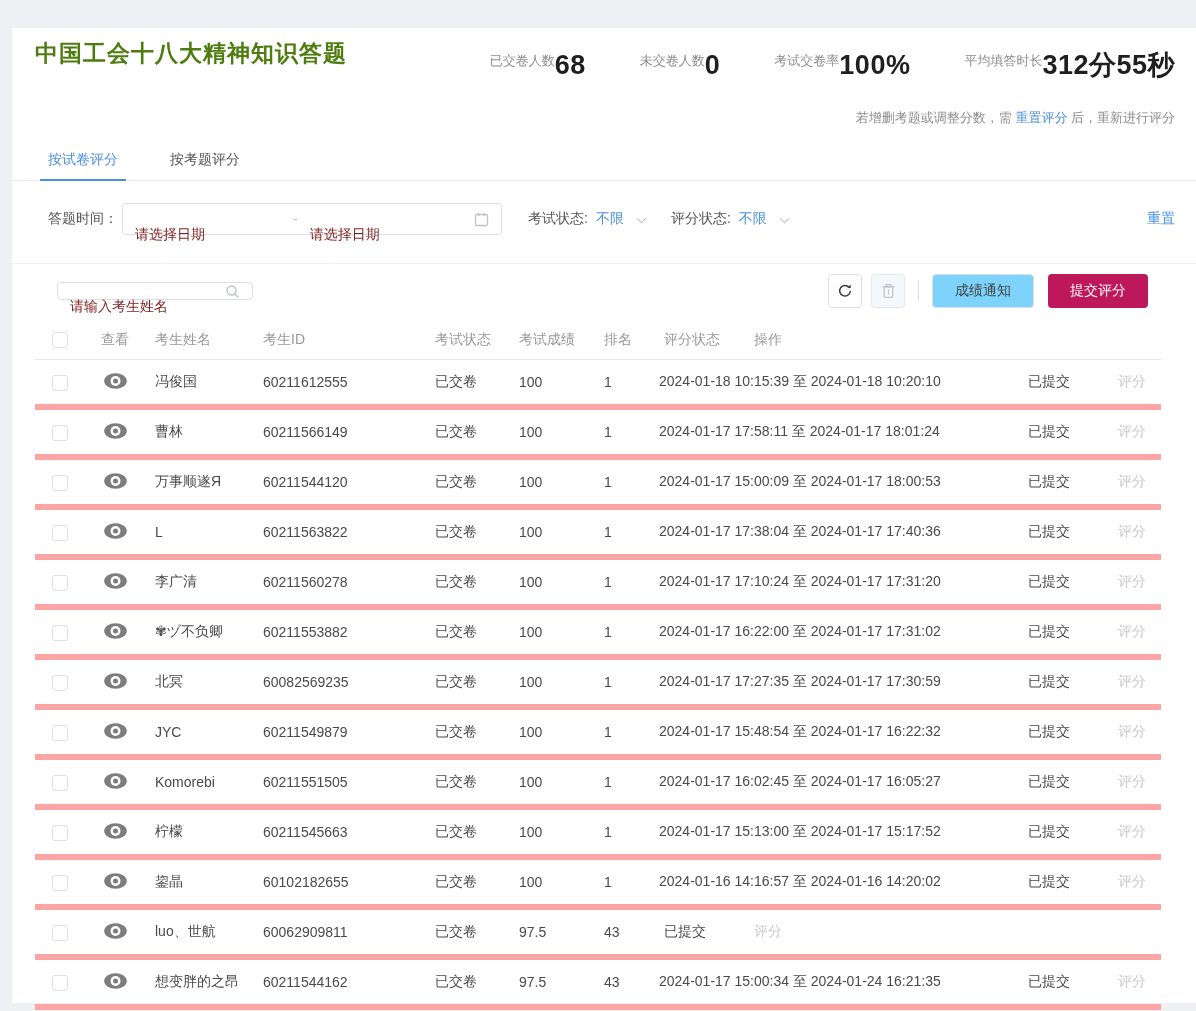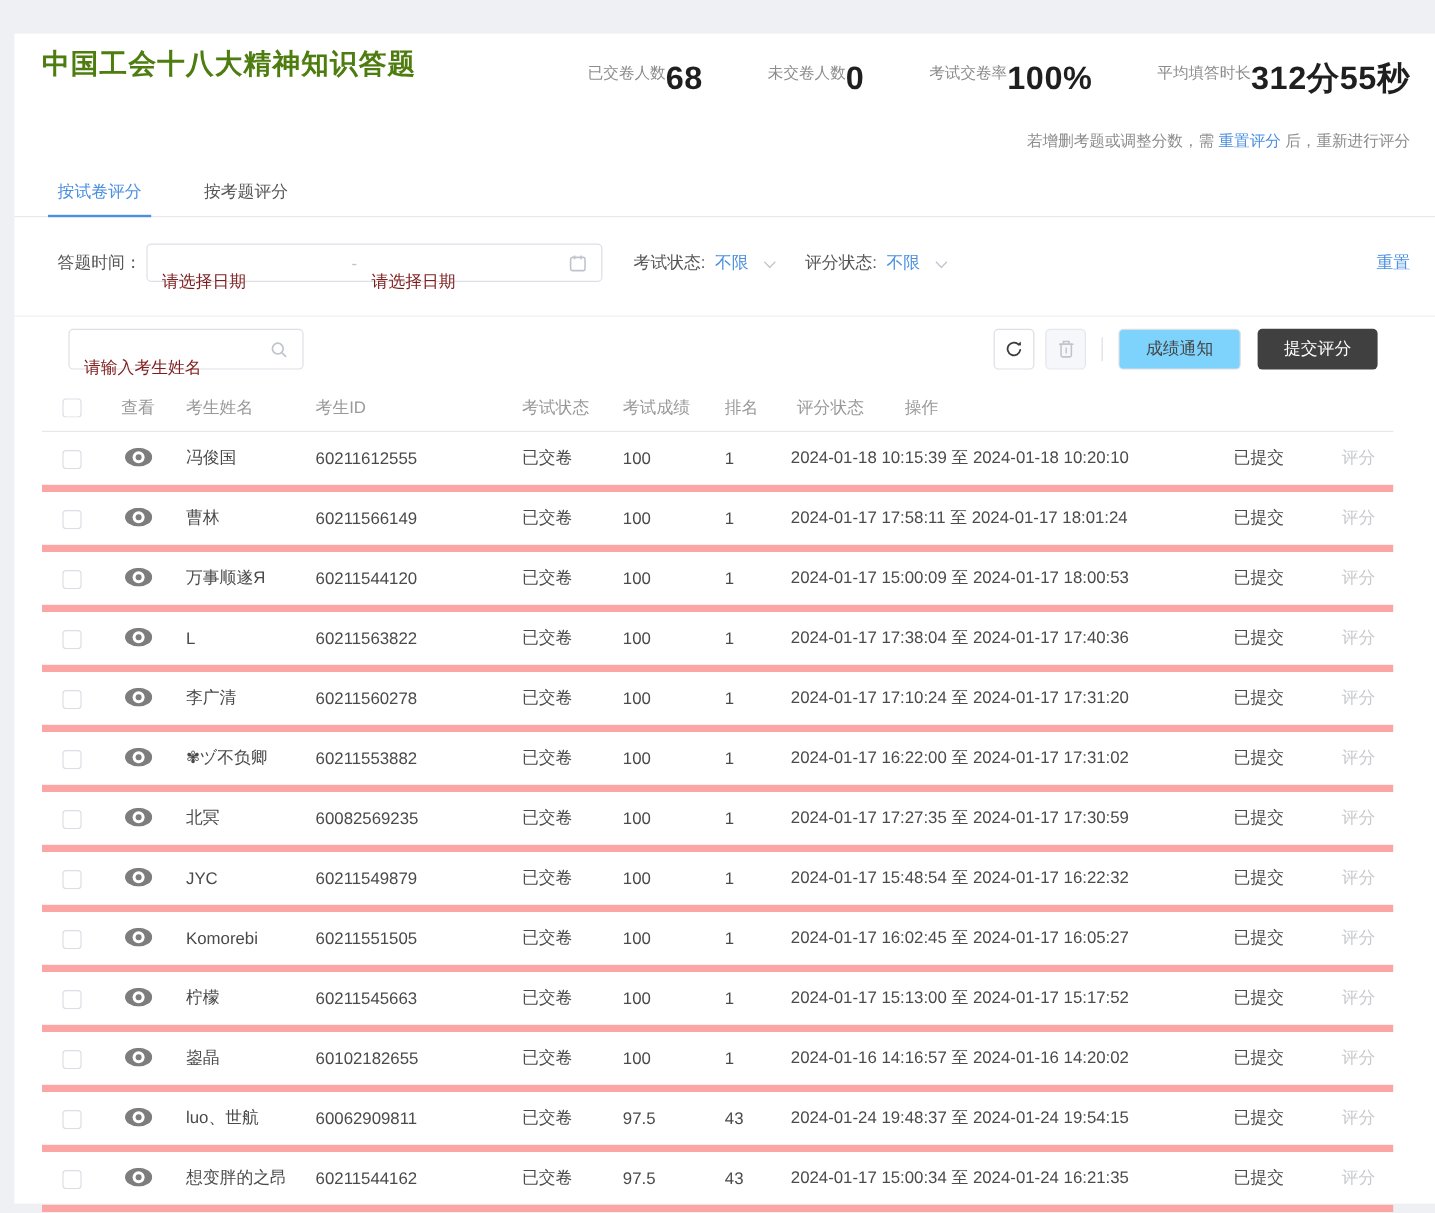--- a/index.html
+++ b/index.html
@@ -39,33 +39,33 @@
   .chev { width:7px; height:7px; border-right:1.4px solid #bfc3cc; border-bottom:1.4px solid #bfc3cc;
     transform:rotate(45deg); display:inline-block; margin-left:14px; margin-bottom:2px; }
   .sel-group { display:flex; align-items:center; margin-left:26px; }
   .sel-value { color:#4a8fe0; font-size:14px; margin-left:8px; cursor:pointer; }
   .reset-link { margin-left:auto; color:#4a8fe0; font-size:14px; cursor:pointer; }
 
   .filter-divider { border-bottom:1px solid #f0f0f0; margin-top:28px; }
 
   
   .tool-row { display:flex; align-items:center; padding:10px 48px 0 45px; }
-  .search-box { display:flex; align-items:center; width:196px; height:34px;
+  .search-box { display:flex; align-items:center; width:196px; height:18px;
     border:1px solid #dcdfe6; border-radius:4px; padding:0 12px; }
   .search-box .placeholder { flex:1; }
   .btns { margin-left:auto; display:flex; align-items:center; }
   .icon-btn { width:34px; height:34px; border:1px solid #dcdfe6; border-radius:4px; background:#fff;
     display:flex; align-items:center; justify-content:center; cursor:pointer; }
   .icon-btn.disabled { background:#f5f7fa; border-color:#e4e7ed; cursor:default; }
   .icon-btn + .icon-btn { margin-left:9px; }
   .v-div { width:1px; height:20px; background:#dcdfe6; margin:0 13px; }
   .btn { height:34px; border-radius:4px; font-size:14px; padding:0 22px; cursor:pointer;
     display:flex; align-items:center; }
   .btn.ghost { border:1px solid #dcdfe6; background:#7dd3fc; color:#444; }
-  .btn.primary-disabled { background:#404040; color:#fff; border:none; margin-left:14px; cursor:default; }
+  .btn.primary-disabled { background:#be185d; color:#fff; border:none; margin-left:14px; cursor:default; }
 
   
   .table { margin:12px 35px 0 23px; }
   .tr { display:flex; align-items:center; height:50px; border-bottom:6px solid #fca5a5; }
   .tr.thead { height:40px; color:#999; border-bottom:1px solid #e8e8e8; }
   .td { font-size:14px; color:#4a4a4a; padding-left:5px; overflow:hidden; white-space:nowrap; }
   .thead .td { color:#999; }
   .col-check { width:45px; padding-left:17px; }
   .col-view  { width:70px; text-align:center; padding-left:0; }
   .col-name  { width:108px; }
@@ -371,21 +371,20 @@
           <div class="td col-view"><span class="eye"><svg width="23" height="16" viewBox="0 0 23 16">
                 <ellipse cx="11.5" cy="8" rx="11.3" ry="7.8" fill="#7d7d7d"></ellipse>
                 <circle cx="11.5" cy="8" r="5" fill="#fff"></circle>
                 <circle cx="11.5" cy="8" r="2.5" fill="#7d7d7d"></circle>
               </svg></span></div>
           <div class="td col-name">luo、世航</div>
           <div class="td col-id">60062909811</div>
           <div class="td col-status">已交卷</div>
           <div class="td col-score">97.5</div>
           <div class="td col-rank">43</div>
-          <div class="td col-time">2024-01-24 19:48:37 至 2024-01-24 19:54:15</div>
           <div class="td col-gstat">已提交</div>
           <div class="td col-act"><span class="action-link">评分</span></div>
         </div>
         <div class="tr">
           <div class="td col-check"><span class="checkbox"></span></div>
           <div class="td col-view"><span class="eye"><svg width="23" height="16" viewBox="0 0 23 16">
                 <ellipse cx="11.5" cy="8" rx="11.3" ry="7.8" fill="#7d7d7d"></ellipse>
                 <circle cx="11.5" cy="8" r="5" fill="#fff"></circle>
                 <circle cx="11.5" cy="8" r="2.5" fill="#7d7d7d"></circle>
               </svg></span></div>

